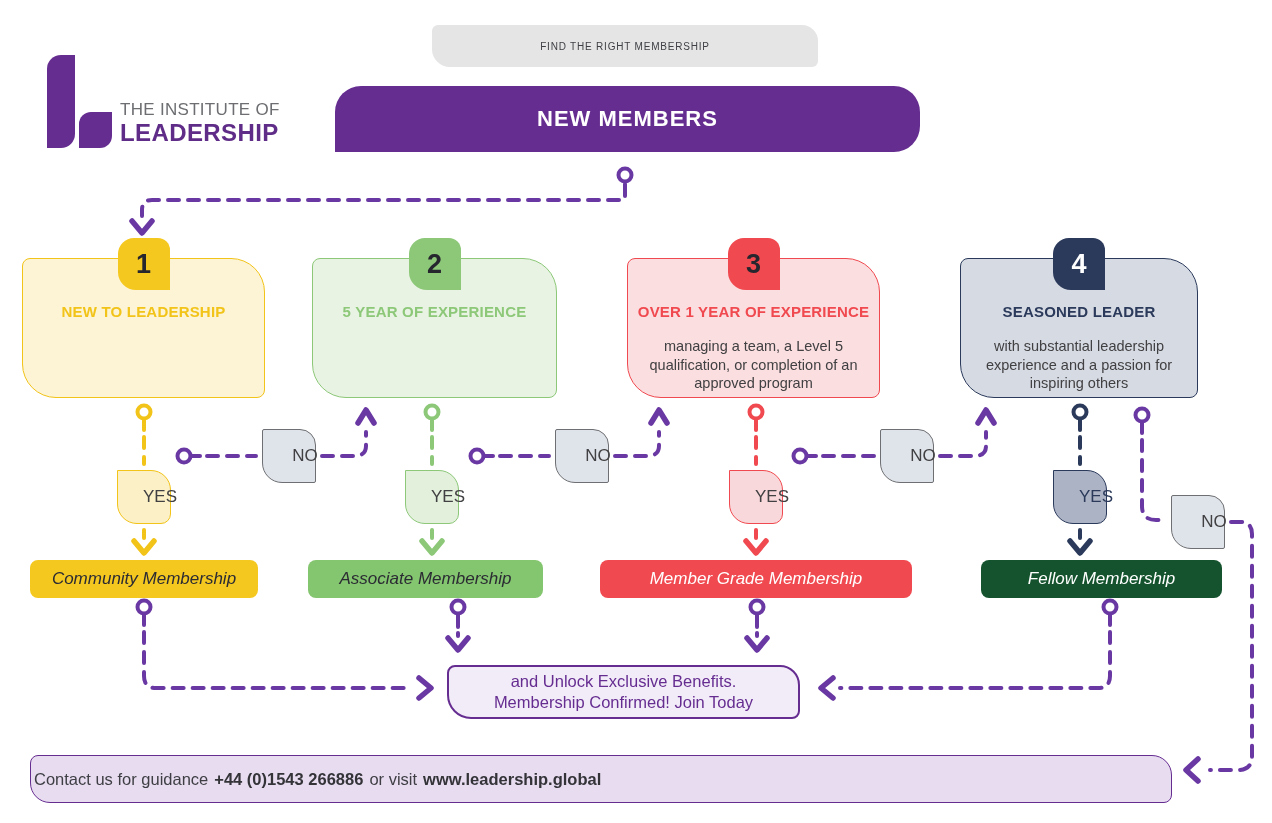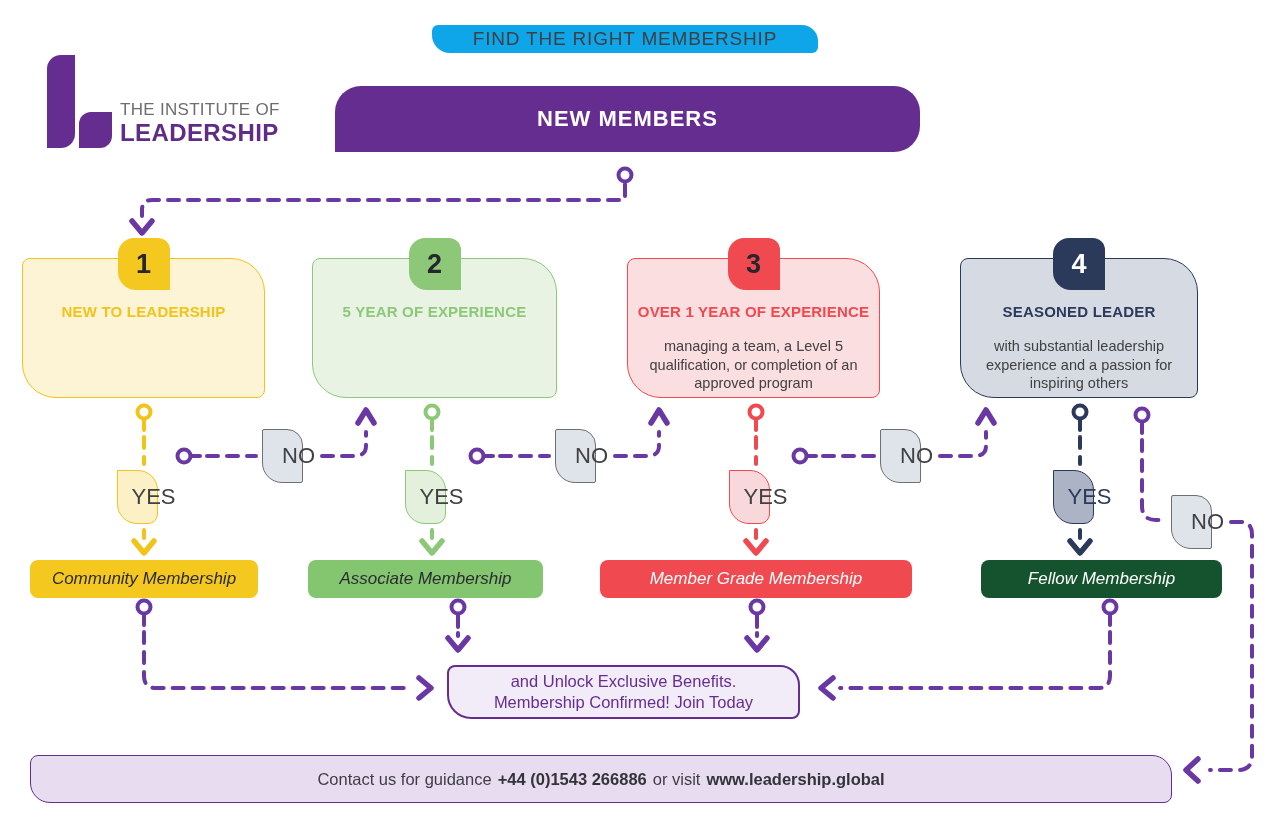--- a/index.html
+++ b/index.html
@@ -14,22 +14,22 @@
   .solid{fill:none;stroke-width:4;stroke-linecap:round;}
   .chev{fill:none;stroke-width:5.5;stroke-linecap:round;stroke-linejoin:round;}
   .pin{fill:#ffffff;stroke-width:4;}
   
   .logo-bar{left:47px;top:55px;width:28px;height:93px;background:#662D91;border-radius:14px 0 14px 0;z-index:2;}
   .logo-leaf{left:79px;top:112px;width:33px;height:36px;background:#662D91;border-radius:12px 0 12px 0;z-index:2;}
   .logo-text{left:120px;top:101px;z-index:2;line-height:1.1;}
   .logo-line1{font-size:17px;color:#6D6E71;letter-spacing:0.3px;}
   .logo-line2{font-size:24px;font-weight:bold;color:#5F2C87;letter-spacing:0.4px;}
   
-  .pill{left:432px;top:25px;width:386px;height:28px;background:#0ea5e9;border-radius:6px 16px 6px 18px;
-    display:flex;align-items:center;justify-content:center;font-size:19px;color:#3F4045;letter-spacing:0.8px;z-index:2;}
+  .pill{left:432px;top:25px;width:386px;height:42px;background:#e5e5e5;border-radius:6px 16px 6px 18px;
+    display:flex;align-items:center;justify-content:center;font-size:10px;color:#3F4045;letter-spacing:0.8px;z-index:2;}
   .banner{left:335px;top:86px;width:585px;height:66px;background:#662D91;border-radius:26px 26px 26px 0;
     display:flex;align-items:center;justify-content:center;font-size:22px;font-weight:bold;color:#ffffff;letter-spacing:1px;z-index:2;}
   
   .card{top:258px;height:140px;border-radius:8px 34px 8px 34px;border:1.5px solid;z-index:2;
     display:flex;flex-direction:column;align-items:center;padding-top:44px;text-align:center;}
   .card .title{font-size:15px;font-weight:bold;letter-spacing:0.2px;margin-bottom:17px;}
   .card .desc{font-size:14.5px;color:#414042;line-height:1.28;}
   .card1{left:22px;width:243px;background:#FCF4D5;border-color:#F2C318;}
   .card2{left:312px;width:245px;background:#E9F3E3;border-color:#8CC878;}
   .card3{left:627px;width:253px;background:#FBDEE0;border-color:#F0494F;}
@@ -42,22 +42,22 @@
   .card3 .desc{width:212px;}
   .card4 .desc{width:208px;}
   .badge{position:absolute;top:-21px;left:50%;transform:translateX(-26px);width:52px;height:52px;
     border-radius:16px 12px 0 18px;display:flex;align-items:center;justify-content:center;
     font-size:27px;font-weight:bold;color:#26262E;}
   .badge1{background:#F5C81F;}
   .badge2{background:#8CC878;}
   .badge3{background:#F0494F;}
   .badge4{background:#2B3A5B;color:#ffffff;}
   
-  .tag{display:flex;align-items:center;justify-content:center;width:41px;height:54px;
-    font-size:22px;color:#414042;z-index:2;border:1.5px solid;padding-left:32px;}
+  .tag{display:flex;align-items:center;justify-content:center;width:54px;height:54px;
+    font-size:17px;color:#414042;z-index:2;border:1.5px solid;padding-left:32px;}
   .yes{border-radius:0 20px 10px 20px;top:470px;}
   .yes1{left:117px;background:#FBF0C6;border-color:#F2C318;}
   .yes2{left:405px;background:#E3F0DC;border-color:#8CC878;}
   .yes3{left:729px;background:#F9D8DB;border-color:#F0494F;}
   .yes4{left:1053px;background:#ACB3C5;border-color:#2B3A5B;color:#2B3A5B;}
   .no{border-radius:2px 16px 2px 20px;background:#DFE3EA;border-color:#6E6F72;top:429px;}
   .no1{left:262px;}
   .no2{left:555px;}
   .no3{left:880px;}
   .no4{left:1171px;top:495px;}
@@ -67,21 +67,21 @@
   .bar1{left:30px;width:228px;background:#F5C81F;color:#2B2B33;}
   .bar2{left:308px;width:235px;background:#84C56F;color:#2B2B33;}
   .bar3{left:600px;width:312px;background:#F0494F;color:#ffffff;}
   .bar4{left:965px;width:241px;background:#14532d;color:#ffffff;margin-left:16px;}
   
   .confirm{left:447px;top:665px;width:353px;height:54px;background:#F2ECF8;border:2px solid #662D91;
     border-radius:8px 20px 8px 24px;display:flex;flex-direction:column;align-items:center;justify-content:center;
     color:#662D91;font-size:16.5px;line-height:1.28;z-index:2;}
   
   .footer{left:30px;top:755px;width:1142px;height:48px;background:#E7DCF0;border:1.5px solid #662D91;
-    border-radius:8px 20px 8px 20px;display:flex;align-items:center;justify-content:center;
+    border-radius:8px 20px 8px 20px;display:flex;align-items:center;
     font-size:16.5px;color:#3E3E44;z-index:2;}
   .footer span{margin:0 3px;}
   .footer .b{font-weight:bold;color:#333338;}
 </style>
 </head>
 <body>
 
 <div id="canvas">
 
   <svg id="connectors" width="1272" height="823" viewBox="0 0 1272 823">

